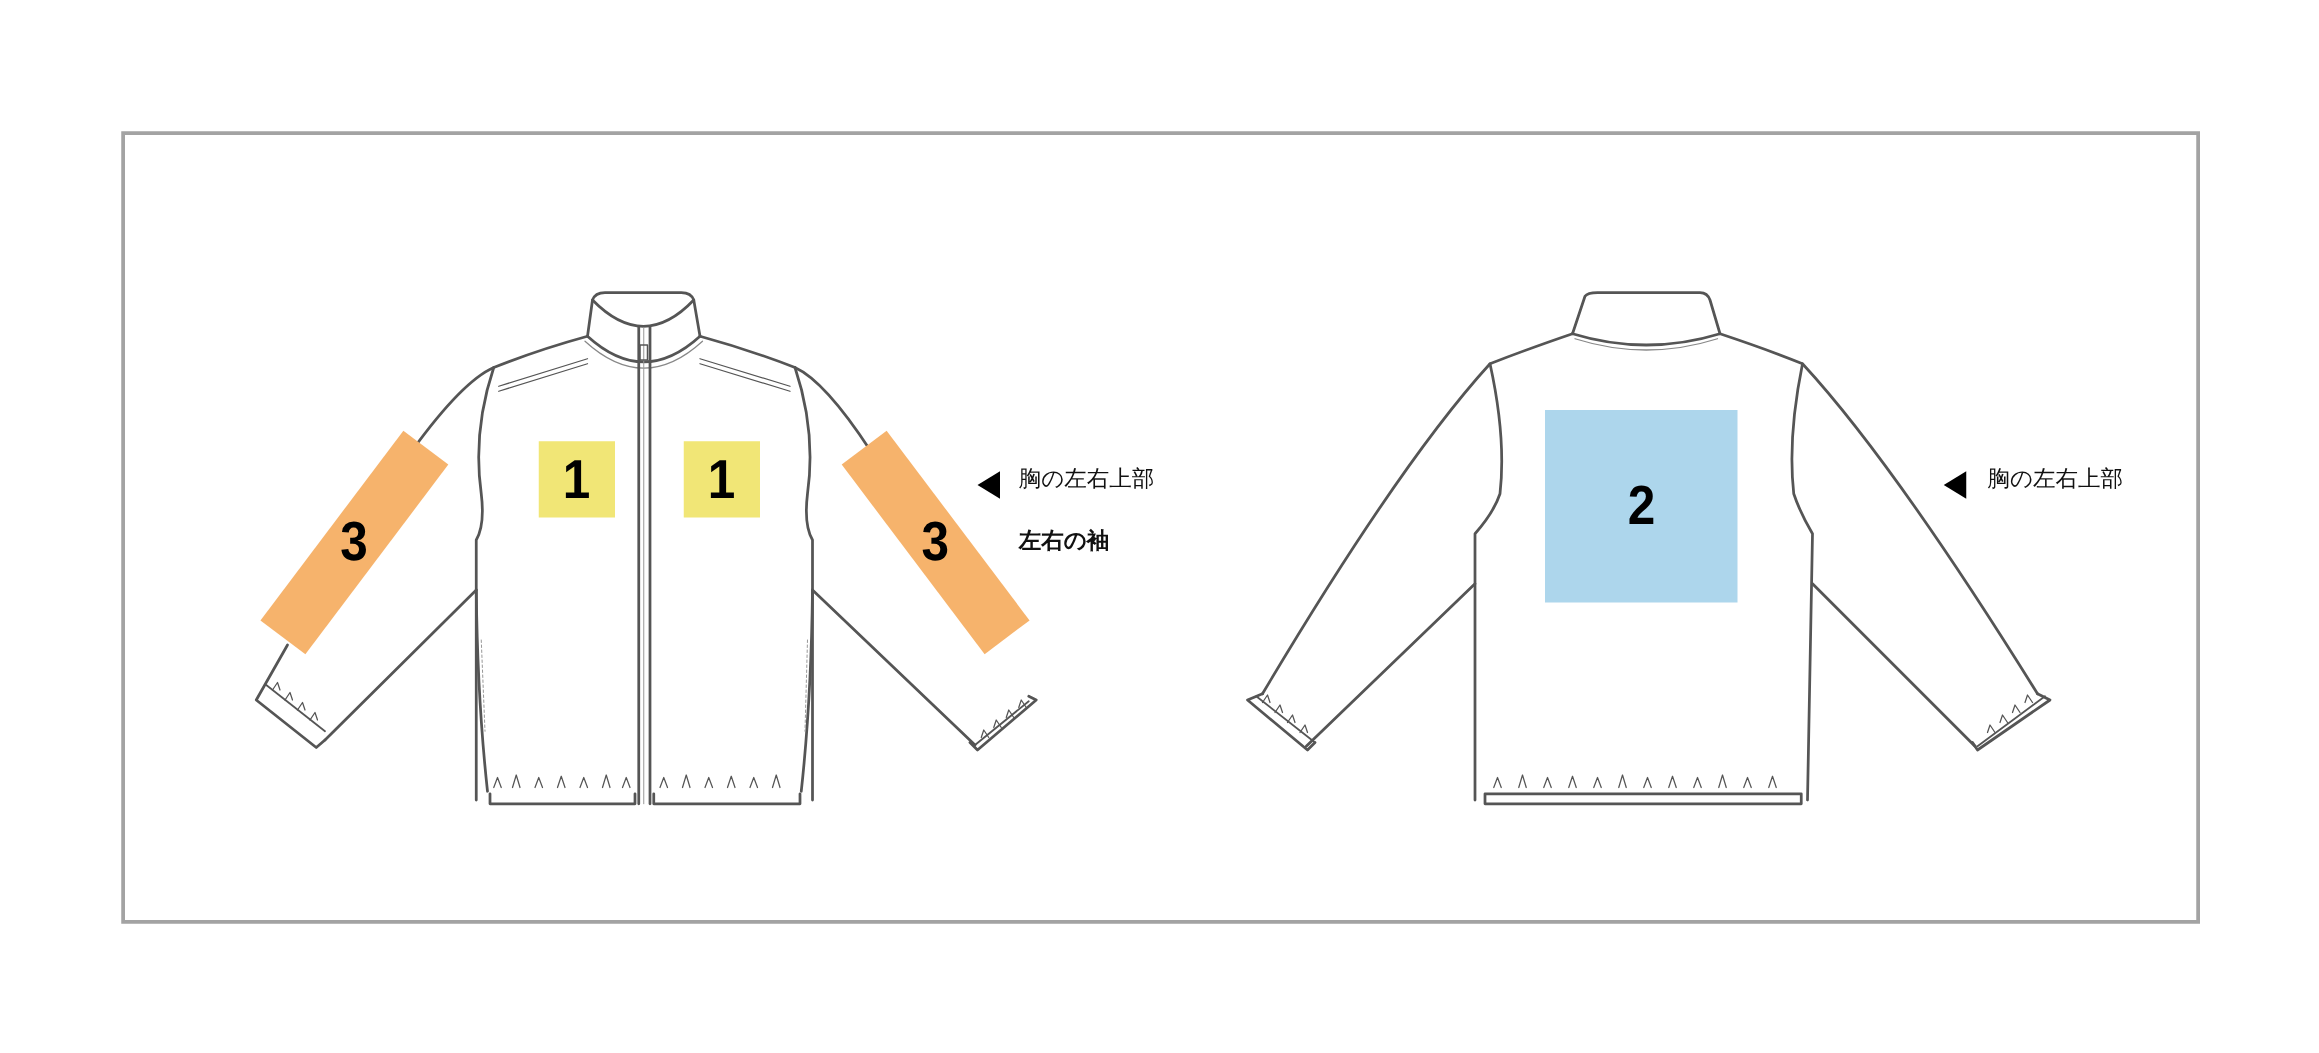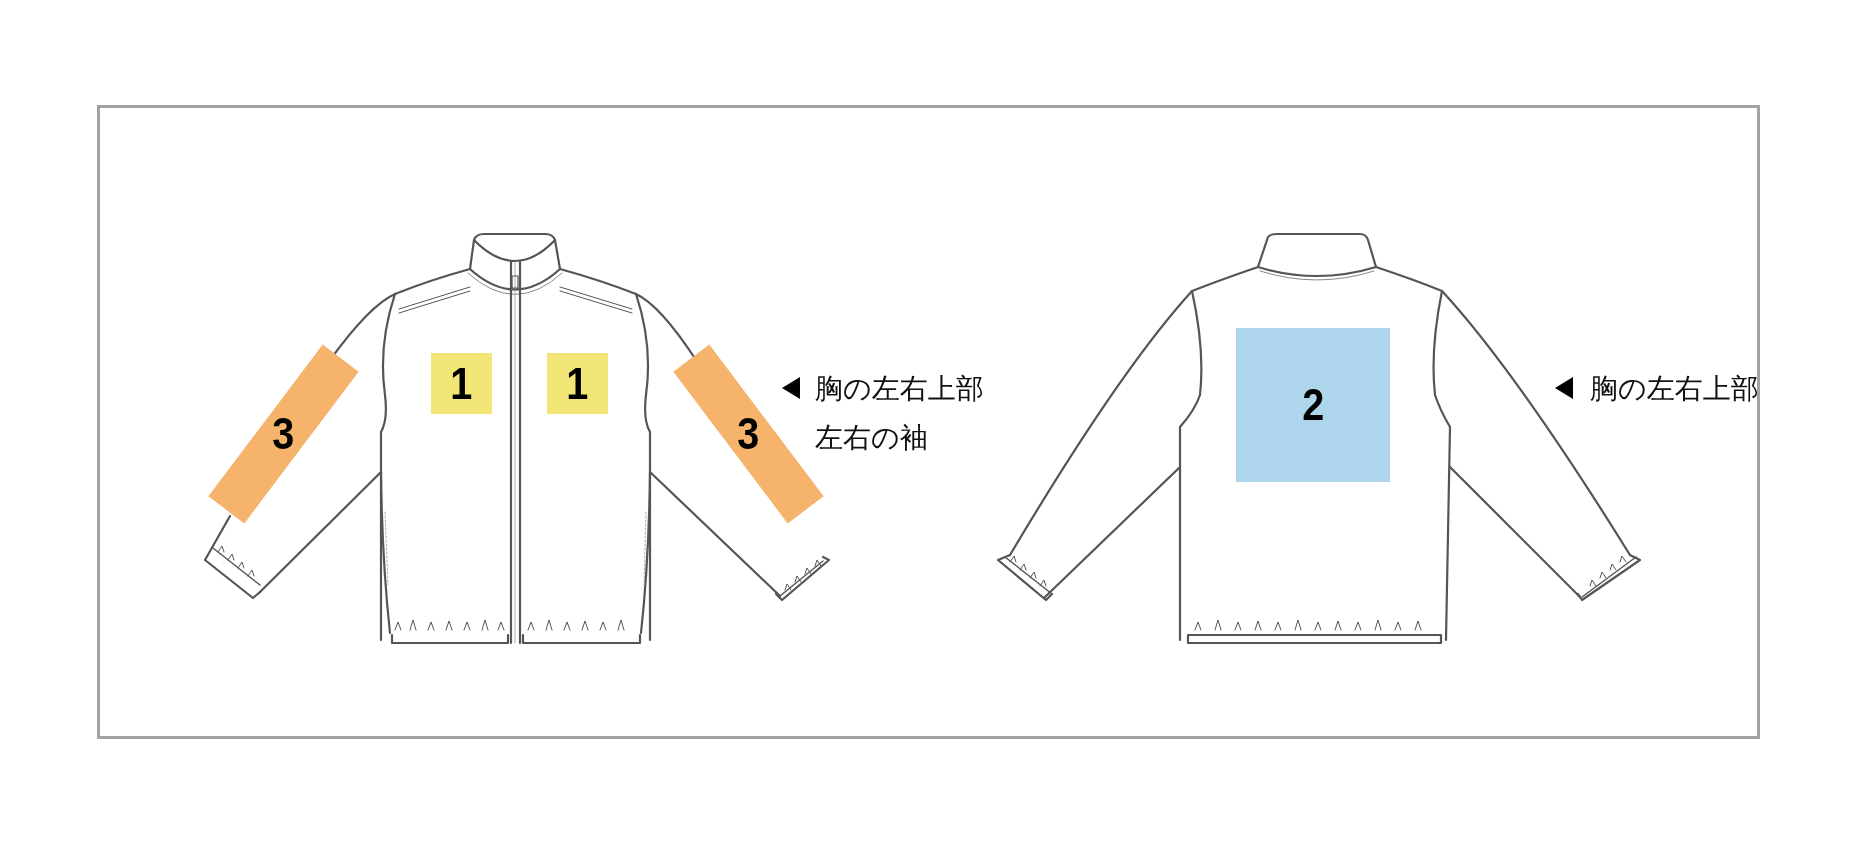--- a/index.html
+++ b/index.html
@@ -5,21 +5,21 @@
   html, body { margin:0; padding:0; background:#ffffff; }
   body { width:1855px; height:842px; position:relative; overflow:hidden;
          font-family:"DejaVu Sans","Liberation Sans",sans-serif; }
   .frame { position:absolute; left:97px; top:105px; width:1657px; height:628px;
            border:3px solid #a3a3a3; box-sizing:content-box; }
   svg.garment { position:absolute; left:0; top:0; }
   .zone { position:absolute; display:flex; align-items:center; justify-content:center;
           font-family:"Liberation Sans","DejaVu Sans",sans-serif; font-weight:bold; color:#000; }
   .zone-num { font-size:44px; line-height:1; transform:scaleX(0.9); }
   .label { position:absolute; font-family:"DejaVu Sans","Liberation Sans",sans-serif;
-           font-size:28px; color:#111; white-space:nowrap; line-height:1; }
+           font-size:18px; color:#111; white-space:nowrap; line-height:1; }
   .arrow { position:absolute; width:0; height:0; border-top:11px solid transparent;
            border-bottom:11px solid transparent; border-right:18px solid #000; }
 </style>
 </head>
 <body>
 
 <div class="frame"></div>
 
 <svg class="garment" width="1855" height="842" viewBox="0 0 1855 842">
   <g fill="none" stroke="#555" stroke-width="2.2" stroke-linejoin="round" stroke-linecap="round">
@@ -105,16 +105,16 @@
 <div class="zone" style="left:726px; top:339px; width:45px; height:190px; background:#f6b36c; transform:rotate(-37deg);">
   <span class="zone-num" style="transform:rotate(37deg) scaleX(0.9);">3</span>
 </div>
 
 <div class="zone" style="left:1236px; top:328px; width:154px; height:154px; background:#add6ec;">
   <span class="zone-num">2</span>
 </div>
 
 <div class="arrow" style="left:782px; top:377px;"></div>
 <div class="label" style="left:815px; top:375px;">胸の左右上部</div>
-<div class="label" style="left:815px; top:424px;">左右の袖</div>
+<div class="label" style="left:815px; top:424px;font-weight:bold;">左右の袖</div>
 
 <div class="arrow" style="left:1555px; top:377px;"></div>
 <div class="label" style="left:1590px; top:375px;">胸の左右上部</div>
 
 </body></html>

